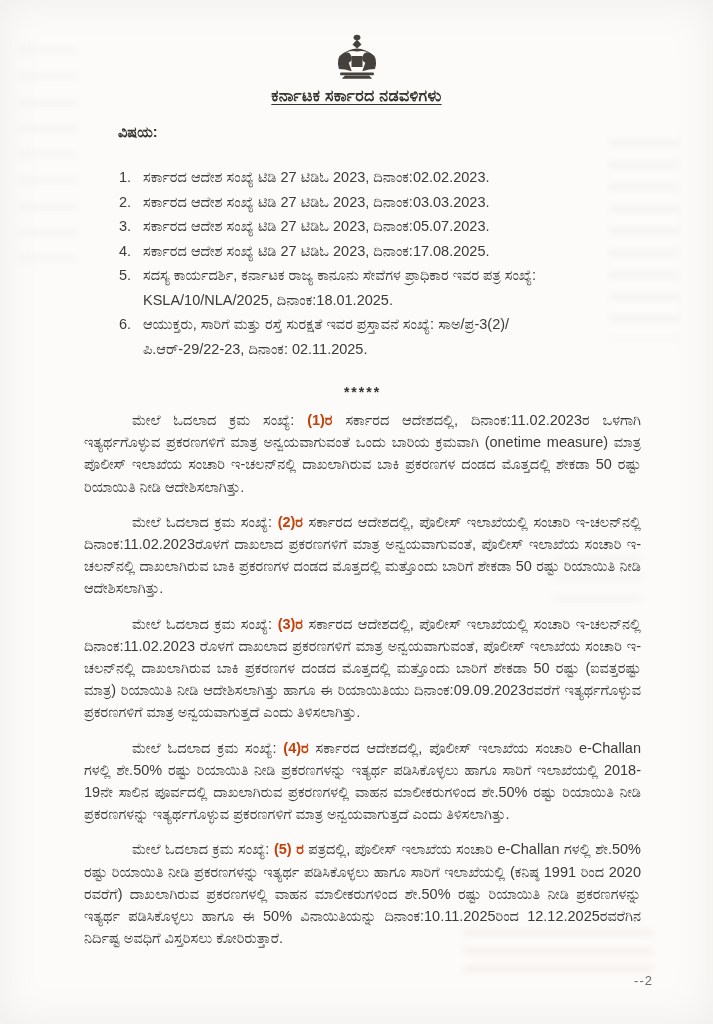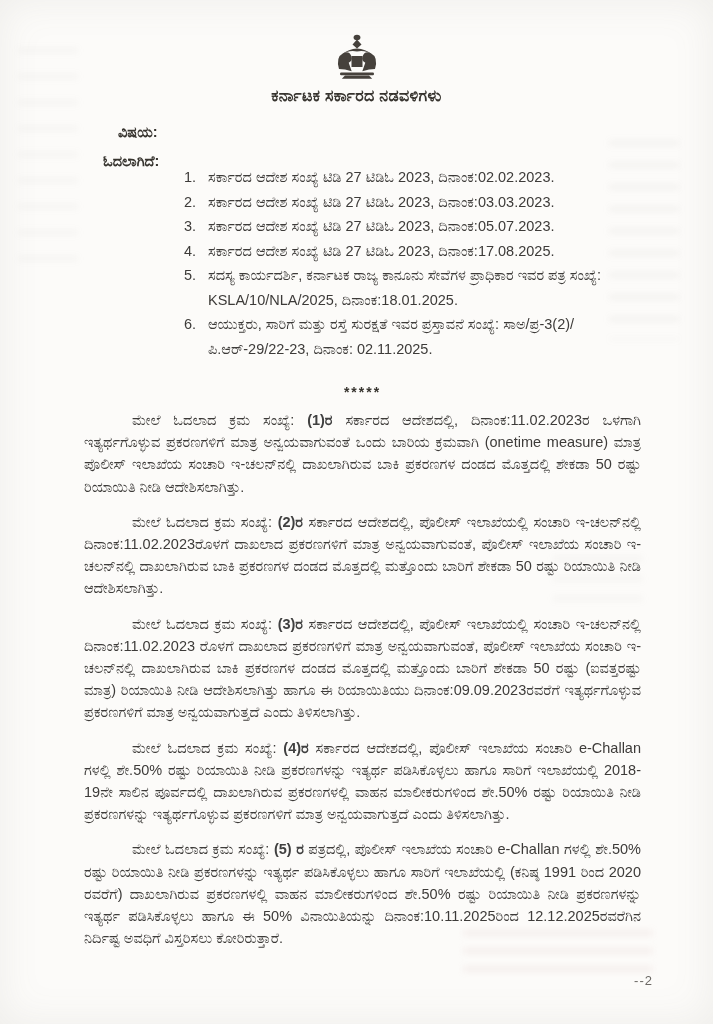--- a/index.html
+++ b/index.html
@@ -31,20 +31,21 @@
   .emblem-wrap{display:flex;justify-content:center;padding-top:33px;}
   .doc-title{
     text-align:center;
     font-weight:bold;
     font-size:16px;
     letter-spacing:0.3px;
     margin-top:4px;
     color:#37342f;
   }
   .doc-title span{
+    text-decoration:underline;
     text-underline-offset:3px;
     text-decoration-thickness:1.4px;
   }
 
   .content{padding:0 72px 0 84px;font-size:14.5px;}
 
   .subject-block{
     display:flex;
     gap:7px;
     margin:15px 0 0 34px;
@@ -91,21 +92,21 @@
     text-decoration:underline;
     text-underline-offset:3px;
     margin:4px 0 14px 0;
   }
   .para{
     margin:0 0 13px 0;
     text-align:justify;
     text-indent:48px;
     line-height:22.2px;
   }
-  .para strong{font-weight:bold;color:#404040;}
+  .para strong{font-weight:bold;color:#c2410c;}
 
   .page-number{
     position:absolute;
     right:60px;
     bottom:36px;
     font-size:13px;
     color:#6b6864;
     letter-spacing:1px;
   }
 </style>
@@ -140,21 +141,20 @@
     <span>ಕರ್ನಾಟಕ ಸರ್ಕಾರದ ನಡವಳಿಗಳು</span>
   </div>
 
   <div class="content">
 
     <div class="subject-block">
       <span class="subject-label">ವಿಷಯ:</span>
     </div>
 
     <div class="read-block">
-      <span class="read-label">ಓದಲಾಗಿದೆ:</span>
       <ol class="read-list">
           <li>ಸರ್ಕಾರದ ಆದೇಶ ಸಂಖ್ಯೆ ಟಿಡಿ 27 ಟಿಡಿಓ 2023, ದಿನಾಂಕ:02.02.2023.</li>
           <li>ಸರ್ಕಾರದ ಆದೇಶ ಸಂಖ್ಯೆ ಟಿಡಿ 27 ಟಿಡಿಓ 2023, ದಿನಾಂಕ:03.03.2023.</li>
           <li>ಸರ್ಕಾರದ ಆದೇಶ ಸಂಖ್ಯೆ ಟಿಡಿ 27 ಟಿಡಿಓ 2023, ದಿನಾಂಕ:05.07.2023.</li>
           <li>ಸರ್ಕಾರದ ಆದೇಶ ಸಂಖ್ಯೆ ಟಿಡಿ 27 ಟಿಡಿಓ 2023, ದಿನಾಂಕ:17.08.2025.</li>
           <li>ಸದಸ್ಯ ಕಾರ್ಯದರ್ಶಿ, ಕರ್ನಾಟಕ ರಾಜ್ಯ ಕಾನೂನು ಸೇವೆಗಳ ಪ್ರಾಧಿಕಾರ ಇವರ ಪತ್ರ ಸಂಖ್ಯೆ: KSLA/10/NLA/2025, ದಿನಾಂಕ:18.01.2025.</li>
           <li>ಆಯುಕ್ತರು, ಸಾರಿಗೆ ಮತ್ತು ರಸ್ತೆ ಸುರಕ್ಷತೆ ಇವರ ಪ್ರಸ್ತಾವನೆ ಸಂಖ್ಯೆ: ಸಾಅ/ಪ್ರ-3(2)/ಪಿ.ಆರ್-29/22-23, ದಿನಾಂಕ: 02.11.2025.</li>
         </ol>
     </div>
 

